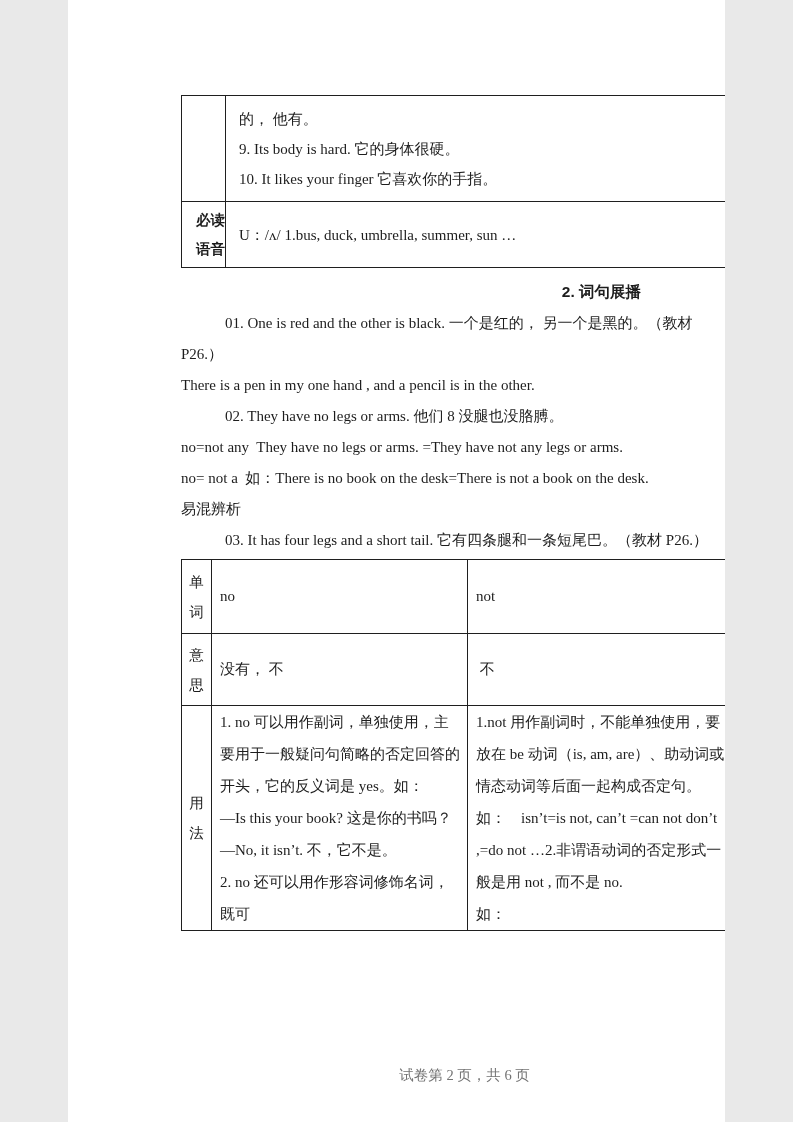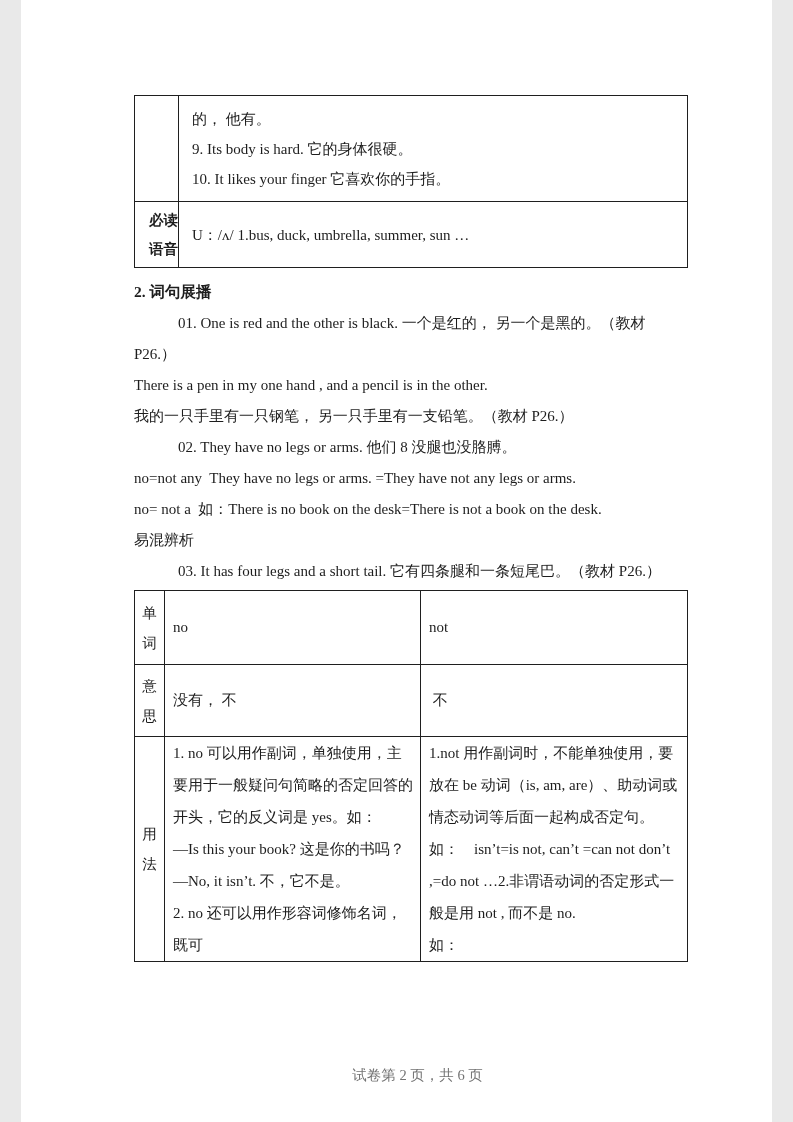--- a/index.html
+++ b/index.html
@@ -1,19 +1,19 @@
 <!DOCTYPE html>
 <html><head>
 <meta charset="utf-8">
 <style>
   * { margin:0; padding:0; box-sizing:border-box; }
   html,body { background:#e9e9e9; }
   .page {
     position:relative;
-    width:751px; height:1122px;
+    width:657px; height:1122px;
     background:#ffffff;
     font-family:"Liberation Serif","DejaVu Serif",serif;
     color:#1d1d1d;
     overflow:hidden;
     margin:0 auto;
   }
   .content {
     position:absolute;
     left:113px; top:95px;
     width:554px;
@@ -27,23 +27,23 @@
     font-family:"Liberation Sans","DejaVu Sans",sans-serif;
     font-size:14.5px; line-height:29px;
   }
   .t1 .cell { padding-left:13px; padding-right:8px; }
   .t1 .row1 td { height:106px; }
   .t1 .row2 td { height:66px; }
   .t1 .cell p { line-height:30px; white-space:pre-wrap; }
 
   .heading {
     margin-top:13px;
-    padding-right:94px;
+    text-align:right; padding-right:94px;
     font-weight:bold; font-size:15.5px;
-    font-family:Liberation Serif, serif;
+    font-family:Liberation Sans, sans-serif;
     line-height:22px;
   }
 
   .paras { margin-top:5px; font-size:15px; }
   .paras p { line-height:31px; white-space:pre-wrap; }
   .paras p.indent { text-indent:44px; }
 
   
   .t2 { margin-top:3px; }
   .t2 .hdr2 {
@@ -89,21 +89,20 @@
         </td>
       </tr>
     </tbody>
       </table>
 
     <div class="heading">2. 词句展播</div>
 
     <div class="paras">
       <p class="indent">01. One is red and the other is black. 一个是红的， 另一个是黑的。（教材 P26.）</p>
       <p>There is a pen in my one hand , and a pencil is in the other.</p>
-      <p>我的一只手里有一只钢笔， 另一只手里有一支铅笔。（教材 P26.）</p>
       <p class="indent">02. They have no legs or arms. 他们 8 没腿也没胳膊。</p>
       <p>no=not any  They have no legs or arms. =They have not any legs or arms.</p>
       <p>no= not a  如：There is no book on the desk=There is not a book on the desk.</p>
       <p>易混辨析</p>
       <p class="indent">03. It has four legs and a short tail. 它有四条腿和一条短尾巴。（教材 P26.）</p>
     </div>
 
     <table class="t2">
       <tbody>
           <tr class="rowA">

